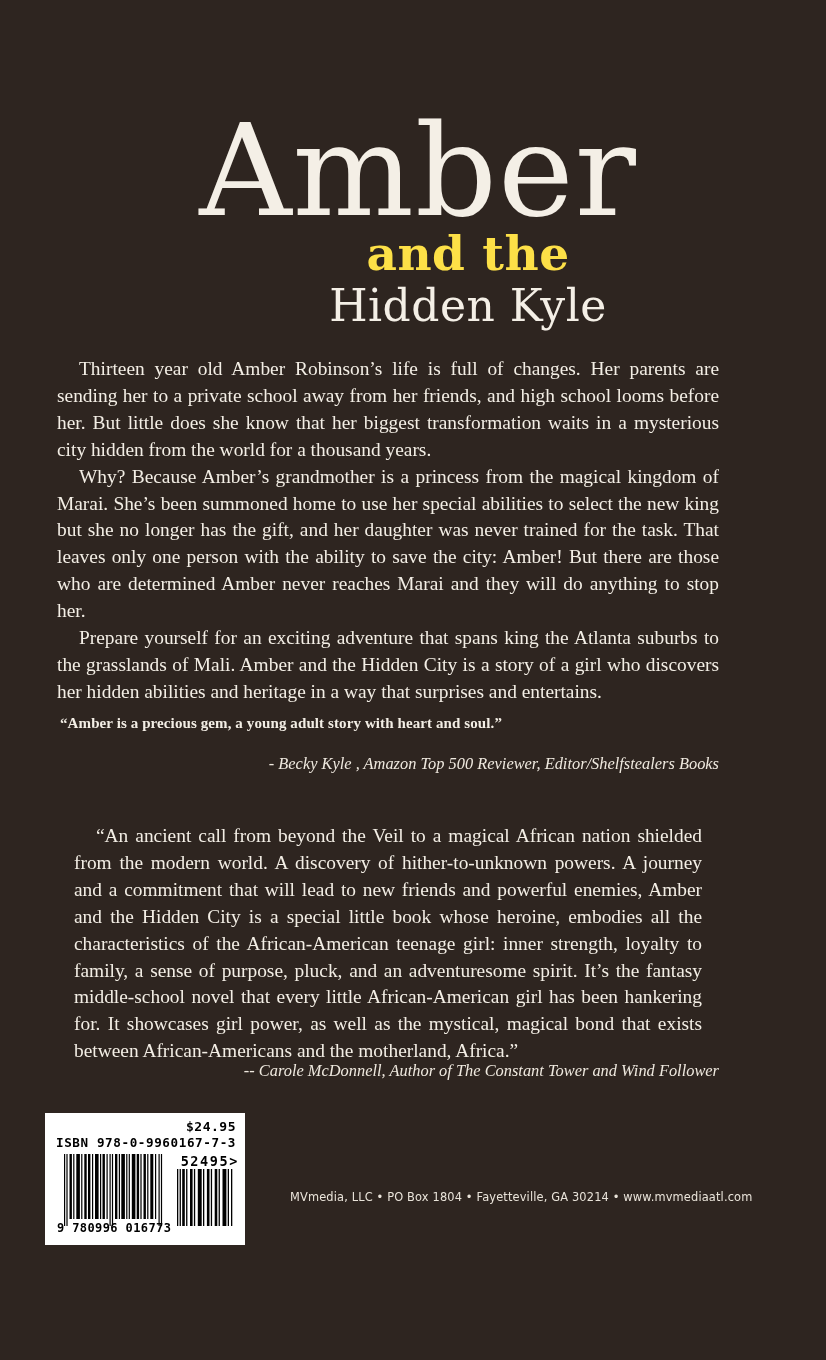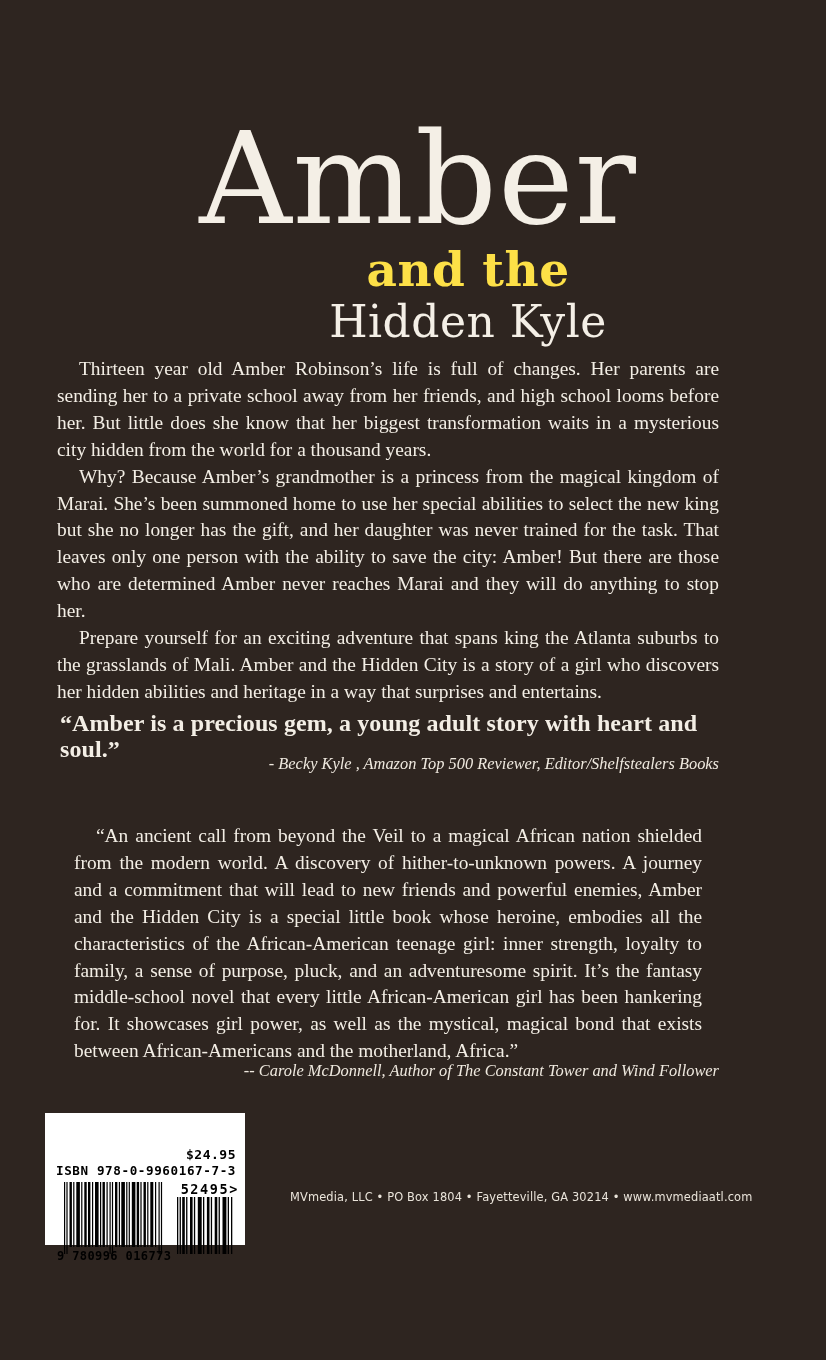--- a/index.html
+++ b/index.html
@@ -30,21 +30,21 @@
     width: 826px;
     text-align: center;
   }
   .main-title {
     font-family: "DejaVu Serif", "Liberation Serif", serif;
     font-size: 128px;
     line-height: 0.92;
     font-weight: 400;
     color: #f4efe6;
     letter-spacing: 1px;
-    margin: 16px;
+    margin: 8px;
     padding: 0 0 0 10px;
     text-align: center;
     font-style: normal;
   }
   .subtitle-wrap {
     margin-top: -10px;
     padding-left: 110px;
   }
   .subtitle-line1 {
     font-family: "DejaVu Serif", "Liberation Serif", serif;
@@ -81,21 +81,21 @@
   }
 
   
   .quote-one {
     position: absolute;
     left: 60px;
     top: 710px;
     width: 659px;
     color: #f3eee5;
     font-family: "Liberation Serif", serif;
-    font-size: 24px;
+    font-size: 15px;
     font-weight: bold;
     line-height: 26px;
     letter-spacing: 0.1px;
   }
   .attrib-one {
     position: absolute;
     left: 60px;
     top: 753px;
     width: 659px;
     text-align: right;
@@ -144,21 +144,20 @@
     width: 200px;
     height: 132px;
     background: #ffffff;
     box-sizing: border-box;
     padding: 0;
   }
   .barcode-inner {
     position: relative;
     width: 100%;
     height: 100%;
-    margin-top: 28px;
   }
   .bc-price {
     position: absolute;
     right: 9px;
     top: 6px;
     font-family: "DejaVu Sans Mono", "Liberation Mono", monospace;
     font-size: 13px;
     font-weight: bold;
     color: #000;
     letter-spacing: 0.5px;

